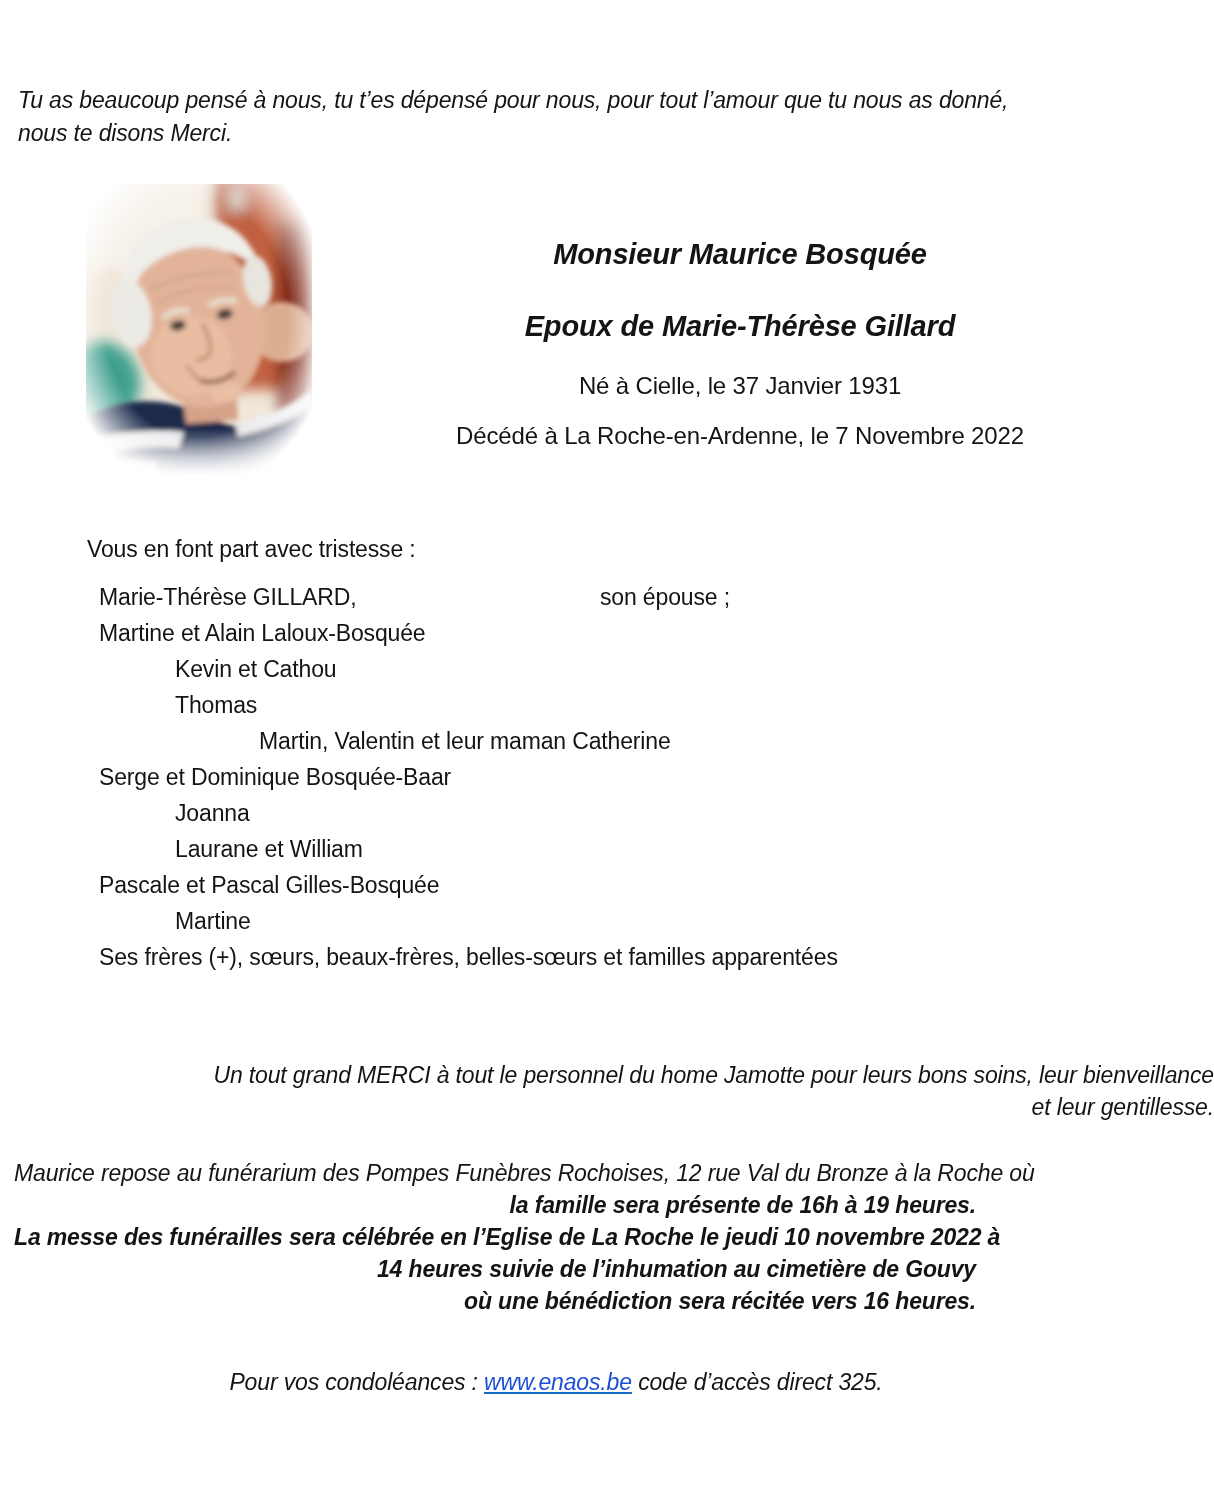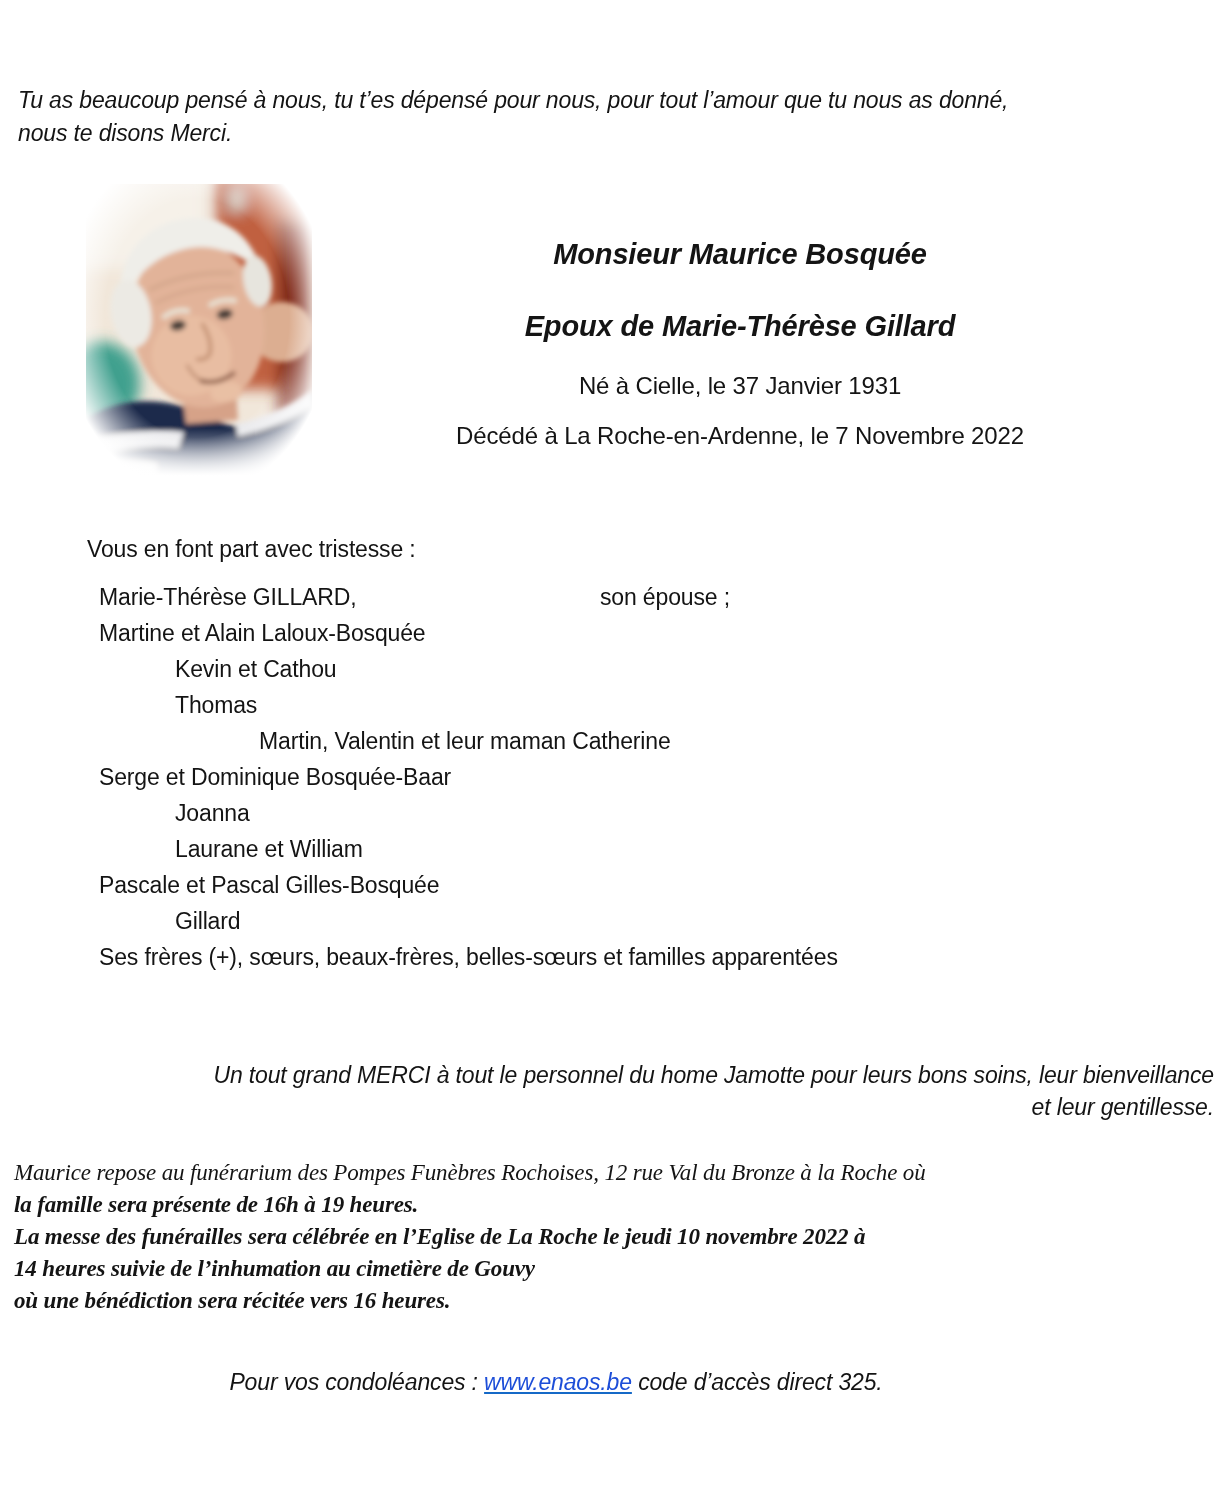--- a/index.html
+++ b/index.html
@@ -50,23 +50,23 @@
   .fam-row.ind2 .fam-text{padding-left:160px;}
   .fam-right{position:absolute;left:501px;top:0;white-space:nowrap;}
   
   .thanks{
     position:absolute;top:1059px;left:0;width:1214px;text-align:right;
     font-style:italic;font-size:23px;line-height:32px;
     padding-left:18px;box-sizing:border-box;
   }
   
   .funeral{
-    position:absolute;top:1157px;left:0;width:976px;text-align:left;
+    position:absolute;top:1157px;left:0;width:976px;text-align:right;
     font-style:italic;font-size:23px;line-height:32px;
-    padding-left:14px;box-sizing:border-box;font-family:Liberation Serif, serif;
+    padding-left:14px;box-sizing:border-box;
   }
   .funeral .bold{font-weight:bold;}
   
   .condolences{
     position:absolute;top:1368px;left:0;width:1214px;text-align:center;
     font-style:italic;font-size:23px;line-height:28px;
     padding-right:102px;box-sizing:border-box;
   }
   .condolences a{text-decoration:underline;cursor:pointer;}
 </style>
@@ -187,21 +187,21 @@
       </div>
       <div class="fam-row ind1">
         <span class="fam-text nowrap">Laurane et William</span>
         
       </div>
       <div class="fam-row ind0">
         <span class="fam-text nowrap">Pascale et Pascal Gilles-Bosquée</span>
         
       </div>
       <div class="fam-row ind1">
-        <span class="fam-text nowrap">Gillard</span>
+        <span class="fam-text nowrap">Martine</span>
         
       </div>
       <div class="fam-row ind0">
         <span class="fam-text nowrap">Ses frères (+), sœurs, beaux-frères, belles-sœurs et familles apparentées</span>
         
       </div>
     </div>
 
   <div class="thanks">
     <div class="nowrap">Un tout grand MERCI à tout le personnel du home Jamotte pour leurs bons soins, leur bienveillance</div>

